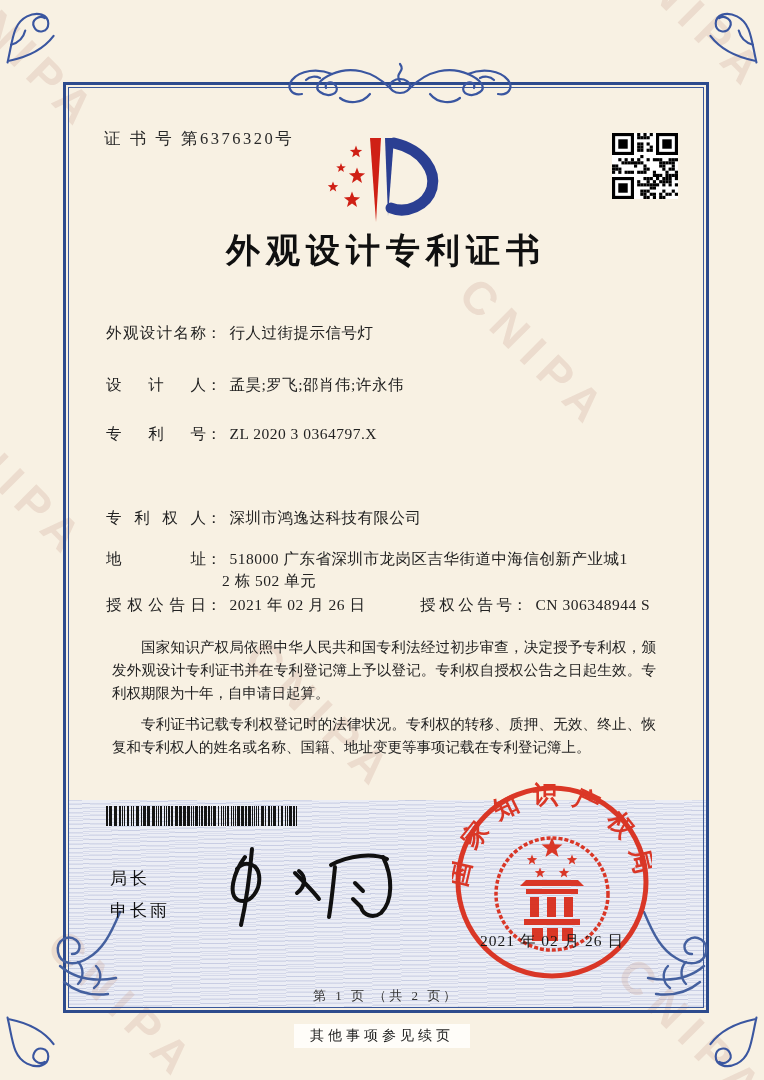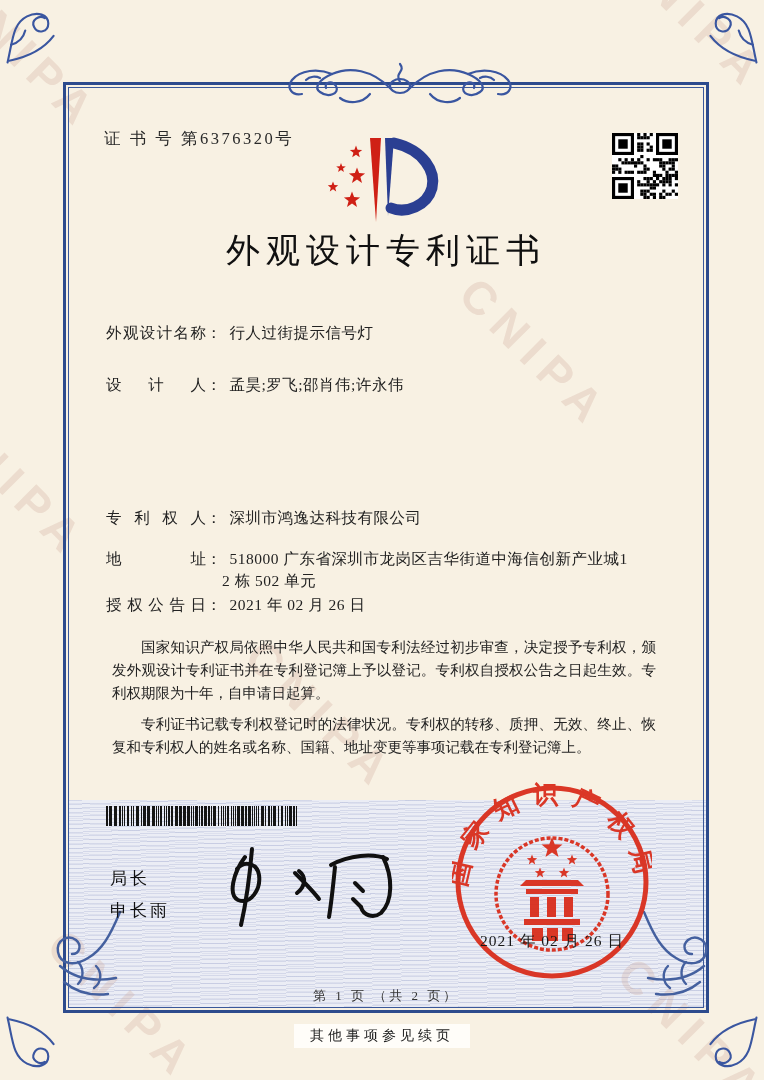--- a/index.html
+++ b/index.html
@@ -21,21 +21,21 @@
   
   .frame{position:absolute;left:63px;top:82px;width:646px;height:931px;box-sizing:border-box;
          border:3px solid #2d4b8d;z-index:3;}
   .frame .inner{position:absolute;inset:2px;border:1px solid #3a589a;}
 
   .deco{position:absolute;z-index:4;pointer-events:none;}
 
   .content{position:absolute;z-index:5;color:#1f1f1f;}
 
   .certno{left:104px;top:128px;font-size:16.5px;letter-spacing:2.5px;color:#2a2a2a;}
-  .title{left:63px;top:228px;width:646px;text-align:center;font-size:34px;font-weight:normal;
+  .title{left:63px;top:228px;width:646px;text-align:center;font-size:34px;font-weight:bold;
          letter-spacing:6px;color:#101010;}
 
   .row{left:106px;font-size:15.5px;color:#222;white-space:nowrap;}
   .row .lbl{display:inline-block;width:100px;text-align:justify;text-align-last:justify;vertical-align:top;}
   .row .colon{margin-right:8px;}
   .row .val{letter-spacing:0.5px;}
   .row2{left:420px;}
 
   .paras{left:104px;top:628px;width:560px;font-size:14.5px;line-height:23px;text-align:justify;color:#222;}
   .paras p{margin:8px;text-indent:2em;}
@@ -275,31 +275,37 @@
     </svg>
 
   <div class="content title">外观设计专利证书</div>
 
   <div class="content row" style="top:323px">
     <span class="lbl">外观设计名称</span><span class="colon">：</span><span class="val">行人过街提示信号灯</span>
   </div>
   <div class="content row" style="top:375px">
     <span class="lbl">设计人</span><span class="colon">：</span><span class="val">孟昊;罗飞;邵肖伟;许永伟</span>
   </div>
+  <div class="content row" style="top:424px">
+    <span class="lbl">专利号</span><span class="colon">：</span><span class="val">ZL 2020 3 0364797.X</span>
+  </div>
   <div class="content row" style="top:508px">
     <span class="lbl">专利权人</span><span class="colon">：</span><span class="val">深圳市鸿逸达科技有限公司</span>
   </div>
   <div class="content row" style="top:549px">
     <span class="lbl">地址</span><span class="colon">：</span><span class="val">518000 广东省深圳市龙岗区吉华街道中海信创新产业城1</span>
   </div>
   <div class="content row" style="top:571px;left:222px">
     <span class="val">2 栋 502 单元</span>
   </div>
   <div class="content row" style="top:595px">
     <span class="lbl">授权公告日</span><span class="colon">：</span><span class="val">2021 年 02 月 26 日</span>
+  </div>
+  <div class="content row row2" style="top:595px">
+    <span class="lbl" style="width:92px">授权公告号</span><span class="colon">：</span><span class="val">CN 306348944 S</span>
   </div>
 
   <div class="content paras">
     <p>国家知识产权局依照中华人民共和国专利法经过初步审查，决定授予专利权，颁发外观设计专利证书并在专利登记簿上予以登记。专利权自授权公告之日起生效。专利权期限为十年，自申请日起算。</p>
     <p>专利证书记载专利权登记时的法律状况。专利权的转移、质押、无效、终止、恢复和专利权人的姓名或名称、国籍、地址变更等事项记载在专利登记簿上。</p>
   </div>
 
   <div class="content" style="left:106px;top:806px">
     <svg width="195" height="20" viewBox="0 0 195 20" fill="#151515" id="bars">
         <rect x="0" y="0" width="2" height="20"></rect>

